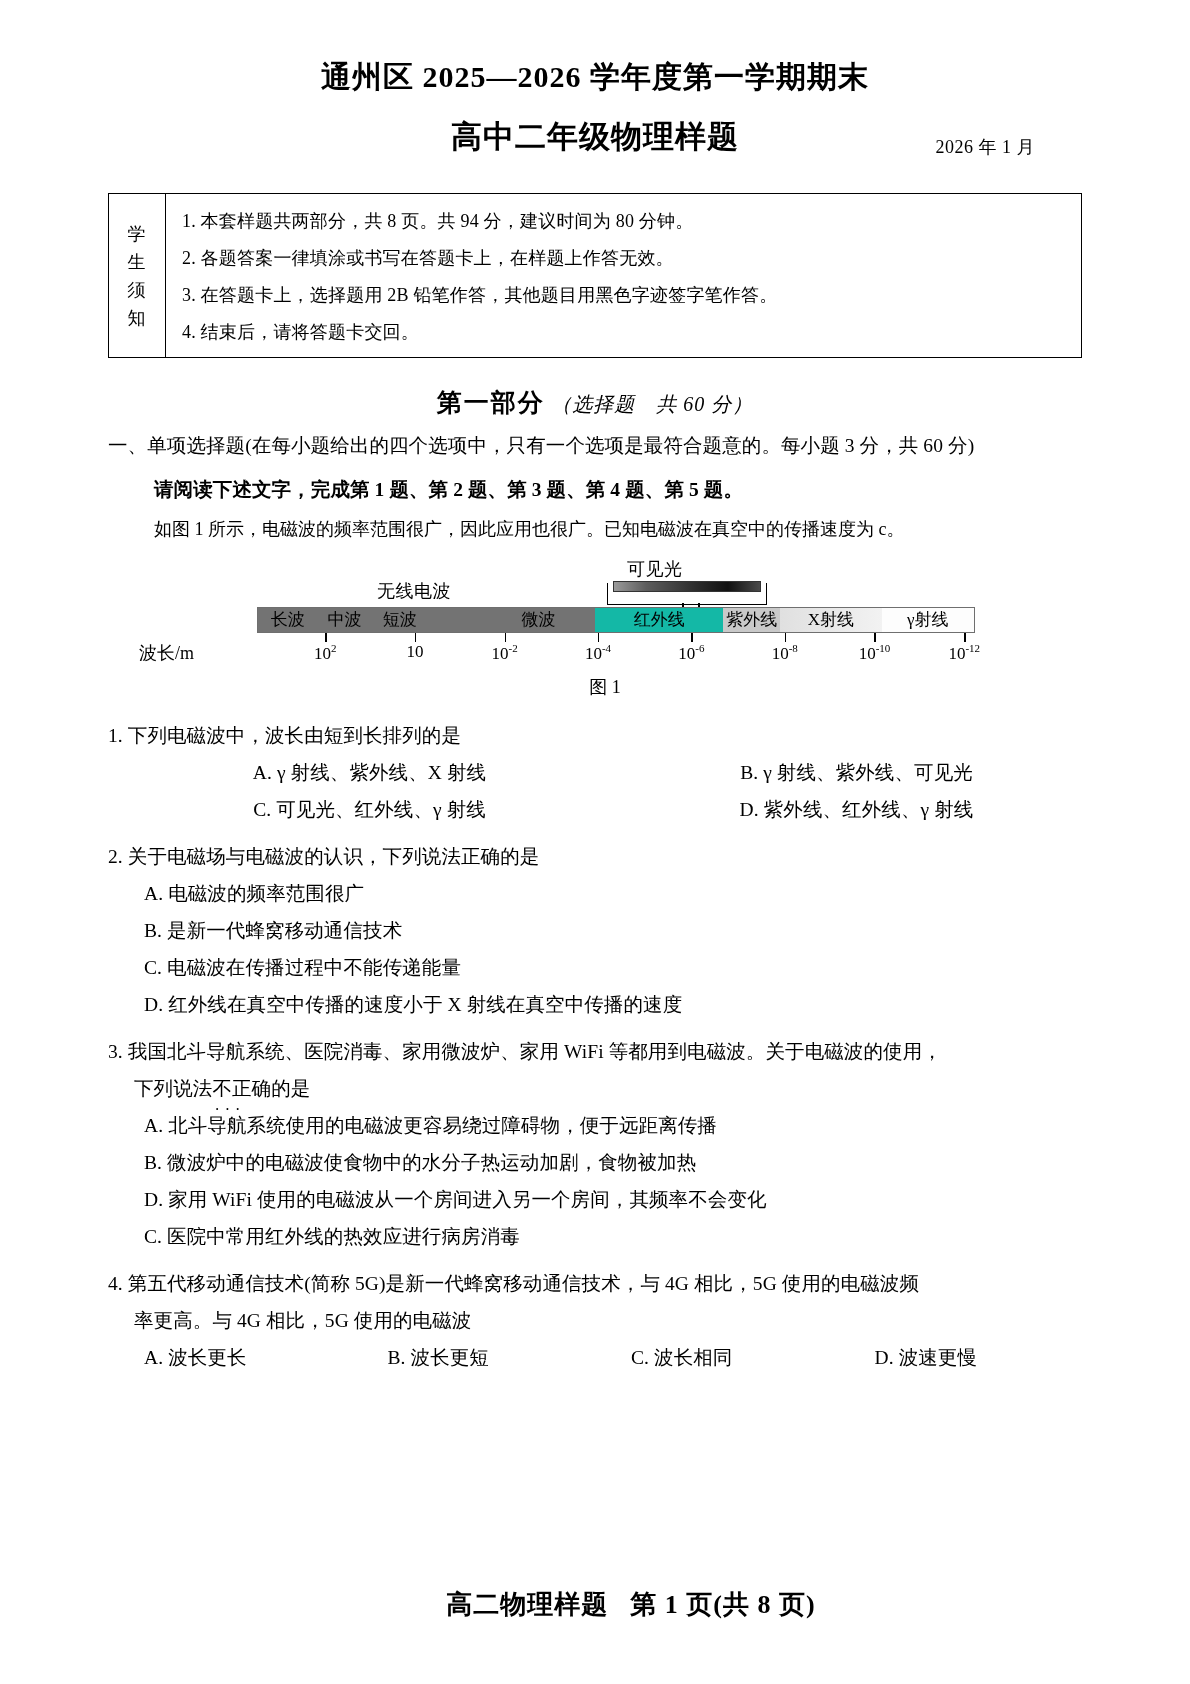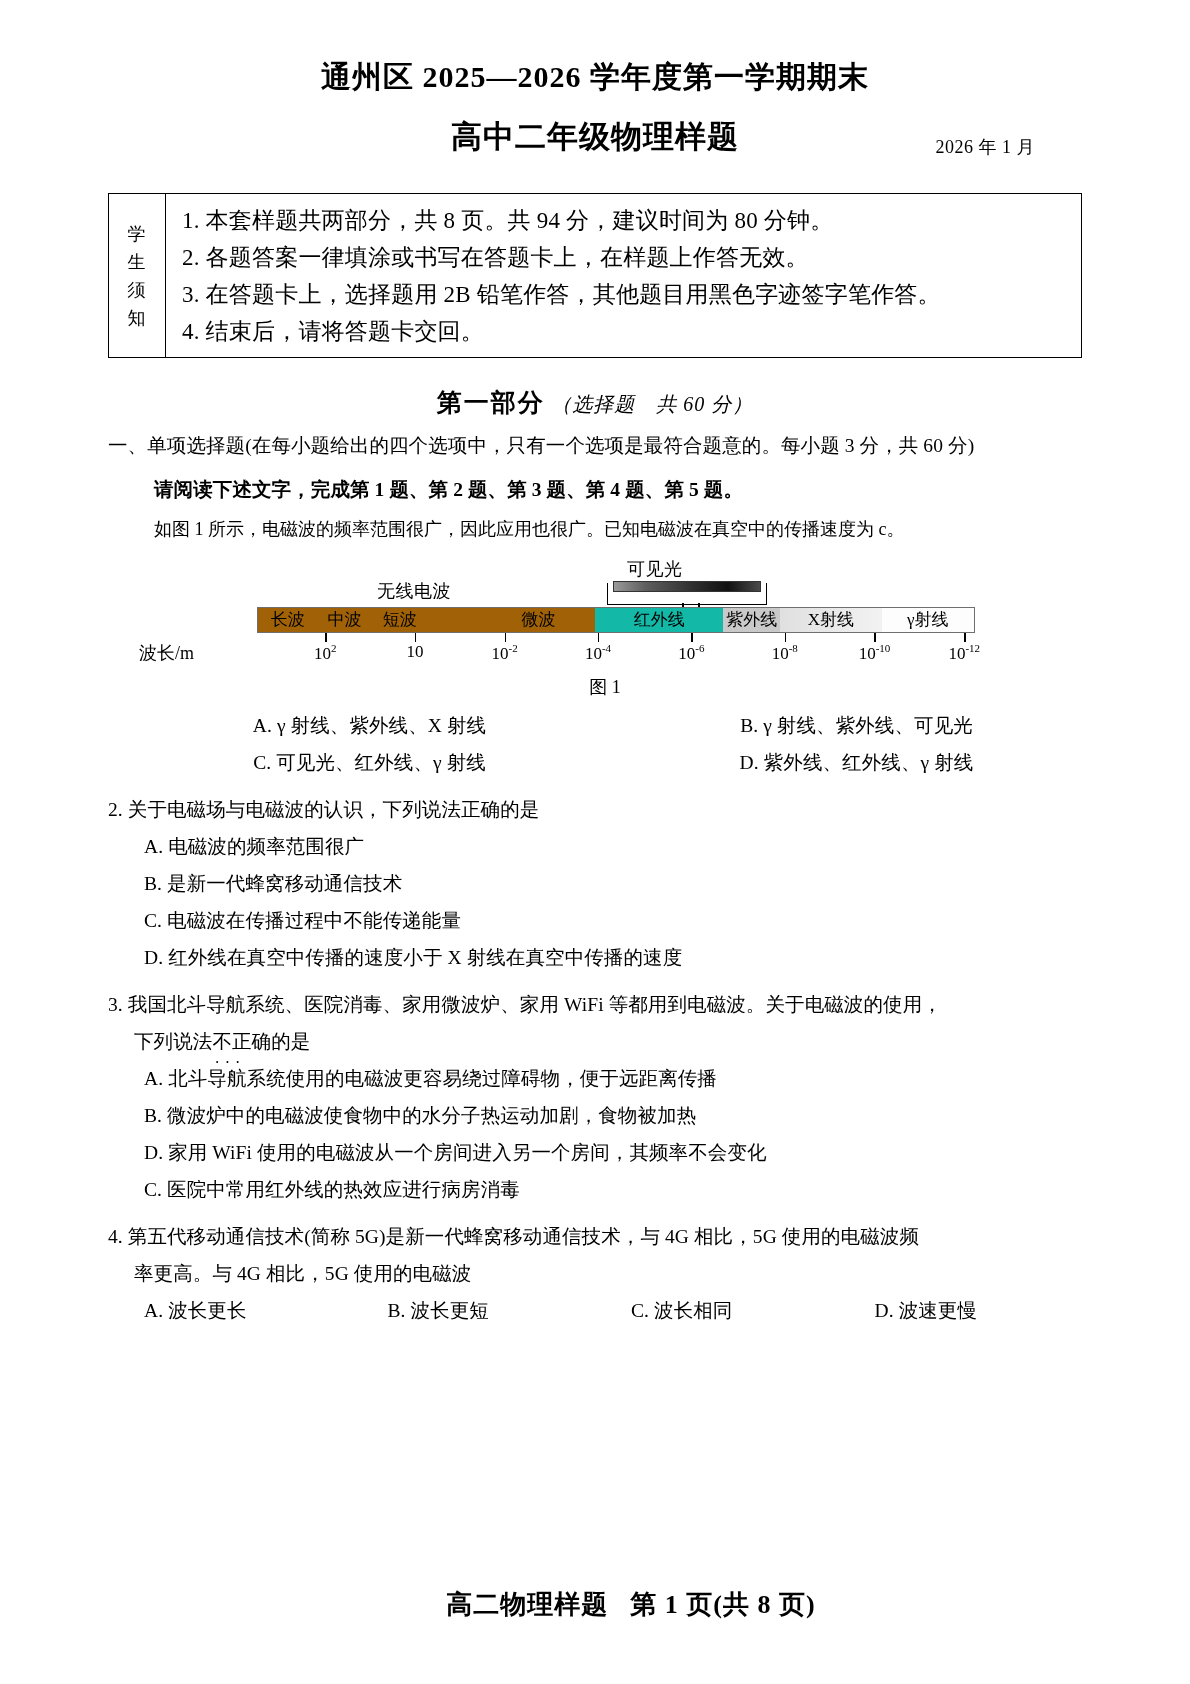--- a/index.html
+++ b/index.html
@@ -69,21 +69,21 @@
     line-height: 28px;
     letter-spacing: 1px;
     flex: 0 0 auto;
   }
   .notice-body {
     flex: 1 1 auto;
     padding: 12px 14px 10px 16px;
   }
   .notice-body p {
     margin: 0 0 7px 0;
-    font-size: 23px;
+    font-size: 18px;
     line-height: 30px;
     letter-spacing: .2px;
   }
   .notice-body p:last-child { margin-bottom: 0; }
 
   
   .part-heading {
     text-align: center;
     margin-top: 28px;
     font-size: 22px;
@@ -184,21 +184,21 @@
   .seg {
     font-size: 17px;
     line-height: 24px;
     color: #000;
     text-align: center;
     white-space: nowrap;
     letter-spacing: 0px;
     position: relative;
     overflow: hidden;
   }
-  .seg-radio { background: #a16207; }
+  .seg-radio { background: #737373; }
   .seg-ir { background: #14b8a6; }
   .seg-uv { background: #c9c9c9; }
   .seg-x  { background: linear-gradient(to right,#e0e0e0,#f2f2f2); }
   .seg-g  { background: #fdfdfd; }
 
   .axis {
     position: absolute;
     left: 22px;
     top: 76px;
     width: 718px;
@@ -354,20 +354,21 @@
             <div class="tick" style="left: 86%;"></div>
             <div class="tick-text" style="left: 86%;">10<sup>-10</sup></div>
             <div class="tick" style="left: 98.5%;"></div>
             <div class="tick-text" style="left: 98.5%;">10<sup>-12</sup></div>
           </div>
         <div class="fig-caption">图 1</div>
       </div>
     </div>
 
     <div class="q">
+      <div class="q-stem hang">1. 下列电磁波中，波长由短到长排列的是</div>
       <div class="opt-row opt-2col">
         <div class="opt">A. γ 射线、紫外线、X 射线</div>
         <div class="opt">B. γ 射线、紫外线、可见光</div>
       </div>
       <div class="opt-row opt-2col">
         <div class="opt">C. 可见光、红外线、γ 射线</div>
         <div class="opt">D. 紫外线、红外线、γ 射线</div>
       </div>
     </div>
 

